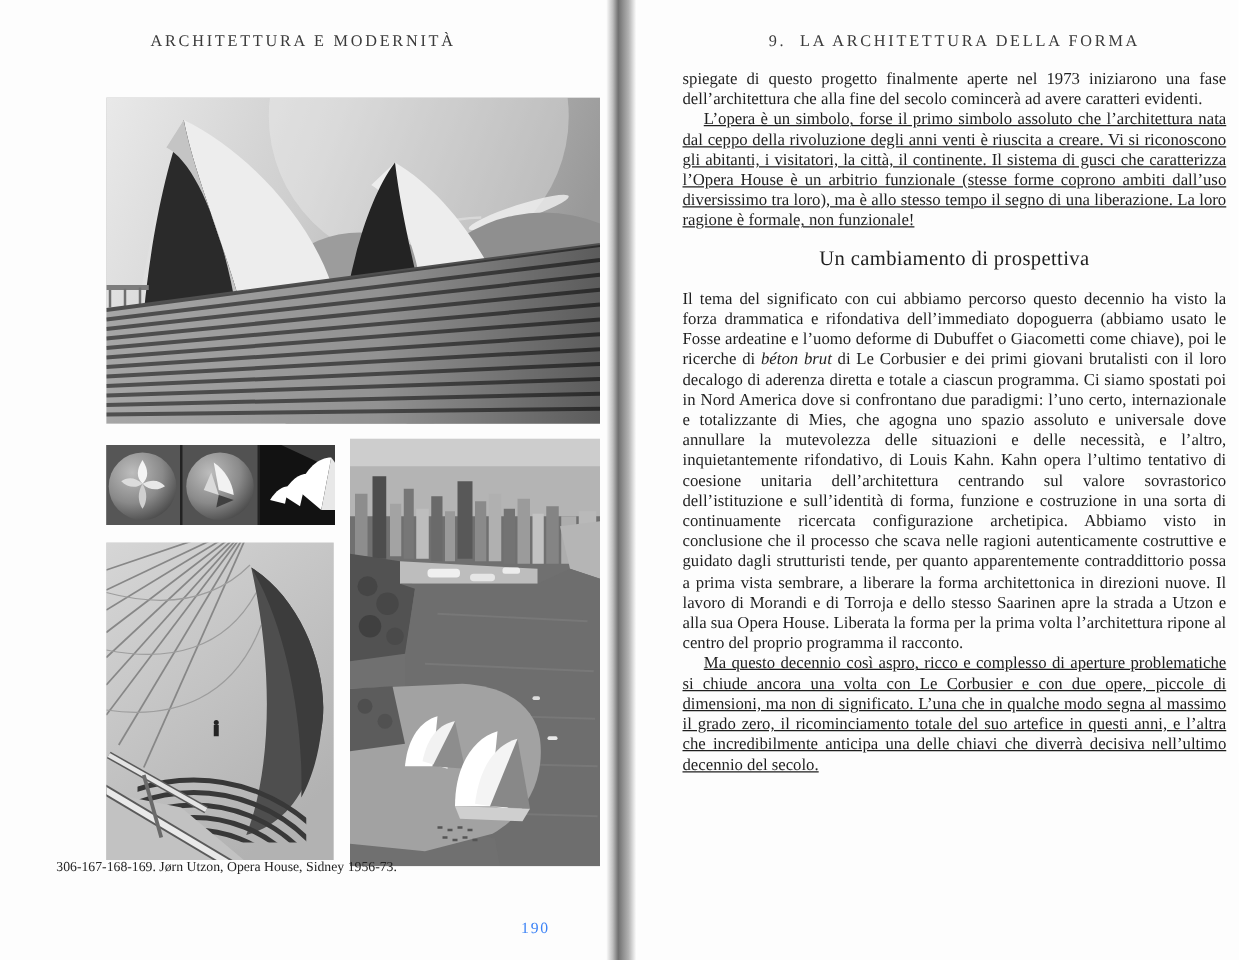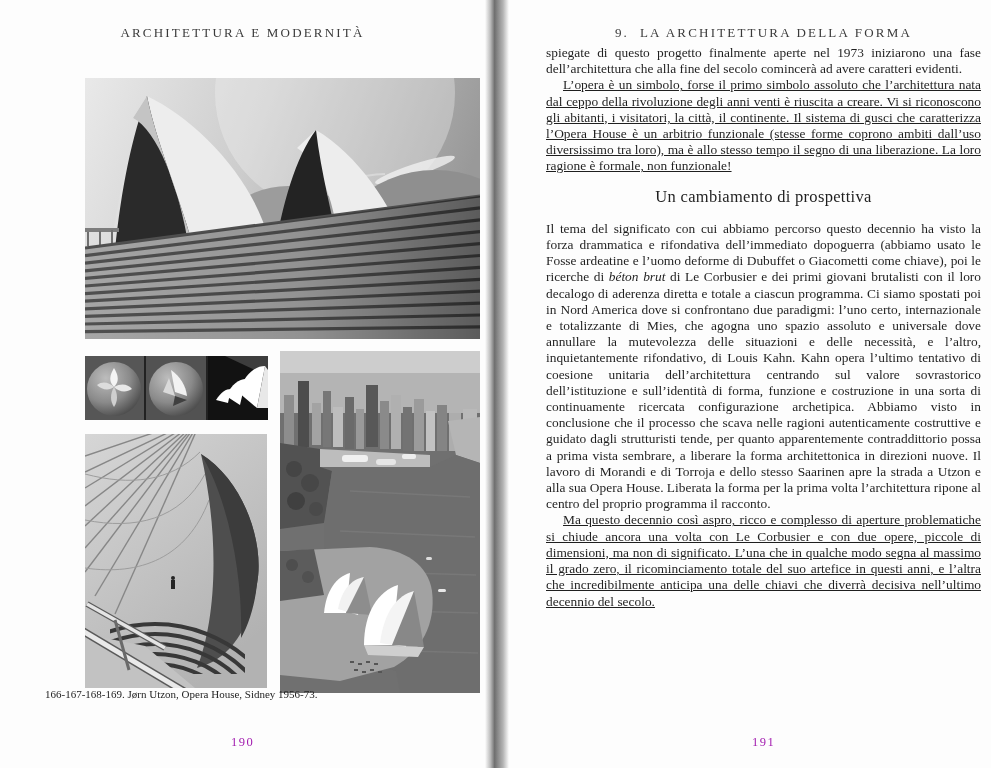--- a/index.html
+++ b/index.html
@@ -7,25 +7,25 @@
           font-family:"Liberation Serif",serif;color:#1f1f1f;}
   
   .gutter{position:absolute;left:485px;top:0;width:24px;height:768px;
     background:linear-gradient(to right,rgba(200,200,200,0) 0%,#bdbdbd 22%,#6f6f6f 40%,
                #8d8d8d 55%,#b3b3b3 75%,rgba(210,210,210,0) 100%);}
   
   .runhead{position:absolute;top:25px;font-size:13px;letter-spacing:2.2px;color:#3a3a3a;
            text-align:center;white-space:nowrap;}
   .runhead-left{left:45px;width:395px;}
   .runhead-right{left:546px;width:435px;}
-  .folio{position:absolute;top:735px;font-size:12.5px;letter-spacing:1.5px;color:#a21caf;text-align:center;}
+  .folio{position:absolute;top:735px;font-size:12.5px;letter-spacing:1.5px;color:#3b82f6;text-align:right;}
   .folio-left{left:45px;width:395px;}
   .folio-right{left:546px;width:435px;}
   
-  .textcol{position:absolute;left:546px;top:45px;width:435px;font-size:13.4px;line-height:16.2px;
+  .textcol{position:absolute;left:546px;top:55px;width:435px;font-size:13.4px;line-height:16.2px;
            text-align:justify;hyphens:auto;}
   .textcol p{margin:0;}
   .textcol p.indent{text-indent:17px;text-decoration:underline;}
   h2.section{font-size:16.5px;font-weight:normal;text-align:center;margin:14px 0 16px;letter-spacing:.3px;font-family:Liberation Serif, serif;}
   
   .ph{position:absolute;overflow:hidden;background:#cfcfcf;}
   .ph svg{display:block;width:100%;height:100%;}
   .ph-top{left:45px;top:62px;width:395px;height:261px;}
   .ph-models{left:45px;top:340px;width:183px;height:64px;}
   .ph-interior{left:45px;top:418px;width:182px;height:254px;}
@@ -270,34 +270,33 @@
           <rect x="82" y="320" width="4" height="2"></rect>
         <rect x="90" y="318" width="4" height="2"></rect>
           <rect x="98" y="320" width="4" height="2"></rect>
       </g>
 
       <rect x="158" y="238" width="8" height="3" rx="1.5" fill="#e8e8e8"></rect>
       <rect x="146" y="206" width="6" height="3" rx="1.5" fill="#dddddd"></rect>
     </svg>
   </figure>
 
-  <figcaption class="caption">166-167-168-169. Jørn Utzon, Opera House, Sidney 1956-73.</figcaption>
+  <figcaption class="caption">306-167-168-169. Jørn Utzon, Opera House, Sidney 1956-73.</figcaption>
 
   <div class="folio folio-left">190</div>
 
   <div class="gutter"></div>
 
   <div class="runhead runhead-right">
     <span>9.</span>&nbsp;
     <span>LA ARCHITETTURA DELLA FORMA</span>
   </div>
 
   <div class="textcol">
     <p>spiegate di questo progetto finalmente aperte nel 1973 iniziarono una fase dell’architettura che alla fine del secolo comincerà ad avere caratteri evidenti.</p>
     <p class="indent">L’opera è un simbolo, forse il primo simbolo assoluto che l’architettura nata dal ceppo della rivoluzione degli anni venti è riuscita a creare. Vi si riconoscono gli abitanti, i visitatori, la città, il continente. Il sistema di gusci che caratterizza l’Opera House è un arbitrio funzionale (stesse forme coprono ambiti dall’uso diversissimo tra loro), ma è allo stesso tempo il segno di una liberazione. La loro ragione è formale, non funzionale!</p>
     <h2 class="section">Un cambiamento di prospettiva</h2>
     <p><span>Il tema del significato con cui abbiamo percorso questo decennio ha visto la forza drammatica e rifondativa dell’immediato dopoguerra (abbiamo usato le Fosse ardeatine e l’uomo deforme di Dubuffet o Giacometti come chiave), poi le ricerche di </span><i>béton brut</i><span> di Le Corbusier e dei primi giovani brutalisti con il loro decalogo di aderenza diretta e totale a ciascun programma. Ci siamo spostati poi in Nord America dove si confrontano due paradigmi: l’uno certo, internazionale e totalizzante di Mies, che agogna uno spazio assoluto e universale dove annullare la mutevolezza delle situazioni e delle necessità, e l’altro, inquietantemente rifondativo, di Louis Kahn. Kahn opera l’ultimo tentativo di coesione unitaria dell’architettura centrando sul valore sovrastorico dell’istituzione e sull’identità di forma, funzione e costruzione in una sorta di continuamente ricercata configurazione archetipica. Abbiamo visto in conclusione che il processo che scava nelle ragioni autenticamente costruttive e guidato dagli strutturisti tende, per quanto apparentemente contraddittorio possa a prima vista sembrare, a liberare la forma architettonica in direzioni nuove. Il lavoro di Morandi e di Torroja e dello stesso Saarinen apre la strada a Utzon e alla sua Opera House. Liberata la forma per la prima volta l’architettura ripone al centro del proprio programma il racconto.</span></p>
     <p class="indent">Ma questo decennio così aspro, ricco e complesso di aperture problematiche si chiude ancora una volta con Le Corbusier e con due opere, piccole di dimensioni, ma non di significato. L’una che in qualche modo segna al massimo il grado zero, il ricominciamento totale del suo artefice in questi anni, e l’altra che incredibilmente anticipa una delle chiavi che diverrà decisiva nell’ultimo decennio del secolo.</p>
   </div>
 
-  <div class="folio folio-right">191</div>
 
 </div>
 
 </body></html>

